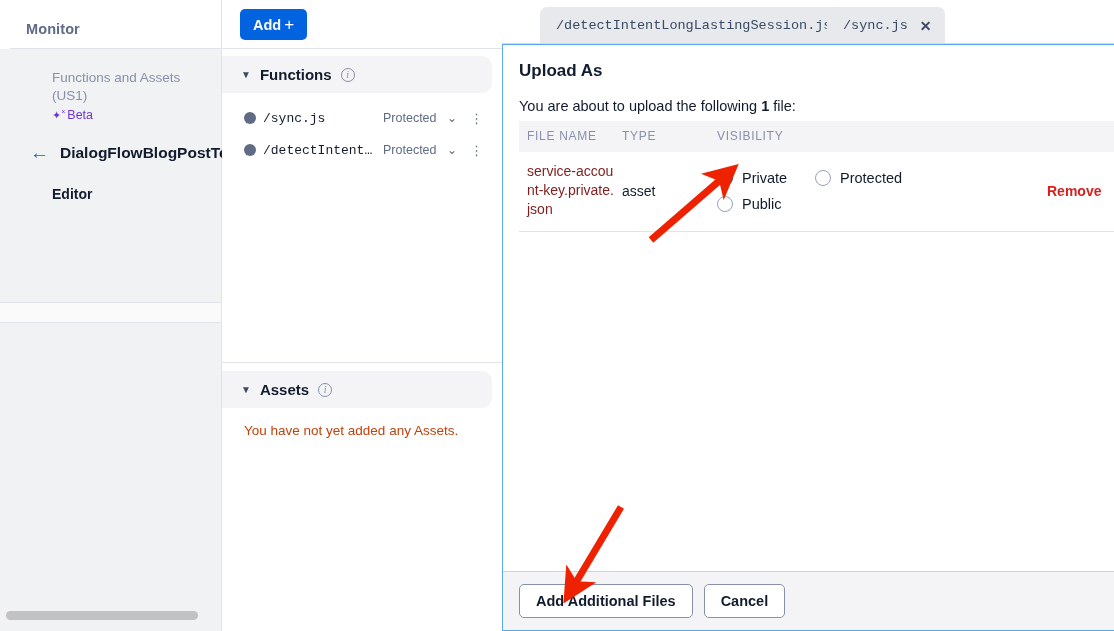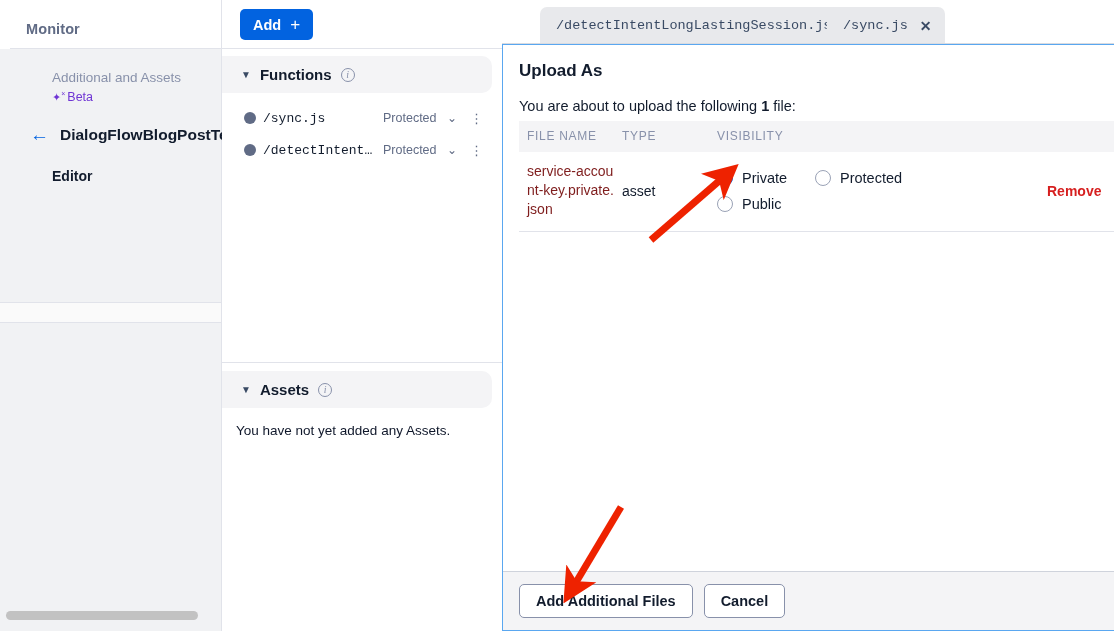--- a/index.html
+++ b/index.html
@@ -61,21 +61,21 @@
   }
   .side-divider2 { position:absolute; left:0; right:0; top: 322px; height:1px; background:#e1e3ea; }
 
   
   .midpanel {
     position: absolute; left: 222px; top: 0; width: 280px; height: 631px;
     background: #ffffff;
   }
   .add-bar { height: 49px; border-bottom: 1px solid #e1e3ea; padding: 9px 0 0 18px; background:#fff; }
   .btn-add {
-    display: inline-flex; align-items: center; gap: 9px;
+    display: inline-flex; align-items: center; gap: 3px;
     background: #0263e0; color: #fff; border: none; border-radius: 5px;
     font-family: "Liberation Sans", sans-serif;
     font-size: 14.5px; font-weight: bold; padding: 7px 13px; cursor: pointer;
   }
   .btn-add .plus { font-size: 17px; font-weight: normal; line-height: 1; }
 
   .section-head {
     margin: 7px 10px 0 0; background: #f4f4f6; border-radius: 0 10px 10px 0;
     height: 37px; display: flex; align-items: center; gap: 9px; padding-left: 19px;
   }
@@ -93,21 +93,21 @@
   .fn-dot { width: 12px; height: 12px; border-radius: 50%; background: #606b85; flex: 0 0 auto; }
   .fn-name {
     font-family: "Liberation Mono", monospace; font-size: 13px; color: #121c2d;
     margin-left: 7px; width: 120px; overflow: hidden; white-space: nowrap;
   }
   .fn-vis { font-size: 12.5px; color: #606b85; width: 62px; }
   .fn-chev { color: #606b85; font-size: 12px; margin-left: 2px; }
   .fn-kebab { color: #606b85; font-size: 13px; margin-left: 13px; letter-spacing: 0; line-height: 1; }
 
   .panel-sep { margin: 0; height: 1px; background: #e1e3ea; }
-  .assets-empty { font-size: 13.5px; color: #0f172a; padding: 15px 0 0 14px; }
+  .assets-empty { font-size: 13.5px; color: #c2410c; padding: 15px 0 0 14px; margin-left: 8px; }
 
   
   .editor-area {
     position: absolute; left: 502px; top: 0; right: 0; height: 631px; background: #fff;
   }
   .tabstrip { height: 44px; position: relative; }
   .ftab {
     position: absolute; top: 7px; height: 37px; background: #e8e9ec;
     border-radius: 7px 7px 0 0; display: flex; align-items: center;
     padding: 0 13px 0 16px; gap: 12px; cursor: pointer;
@@ -186,21 +186,22 @@
     <div class="sidebar-topwrap">
       <div class="tabs">
         <div class="tab">
           <span>Monitor</span>
         </div>
       </div>
       <div class="tabs-underline"></div>
     </div>
 
     <div class="side-meta">
-      <div class="line">Additional and Assets</div>
+      <div class="line">Functions and Assets</div>
+      <div class="line">(US1)</div>
       <div class="beta">
         <span class="spark">✦<sup style="font-size:7px">×</sup></span>
         <span>Beta</span>
       </div>
     </div>
 
     <div class="proj-row">
       <span class="back-arrow">←</span>
       <span class="proj-name">DialogFlowBlogPostTe</span>
     </div>

